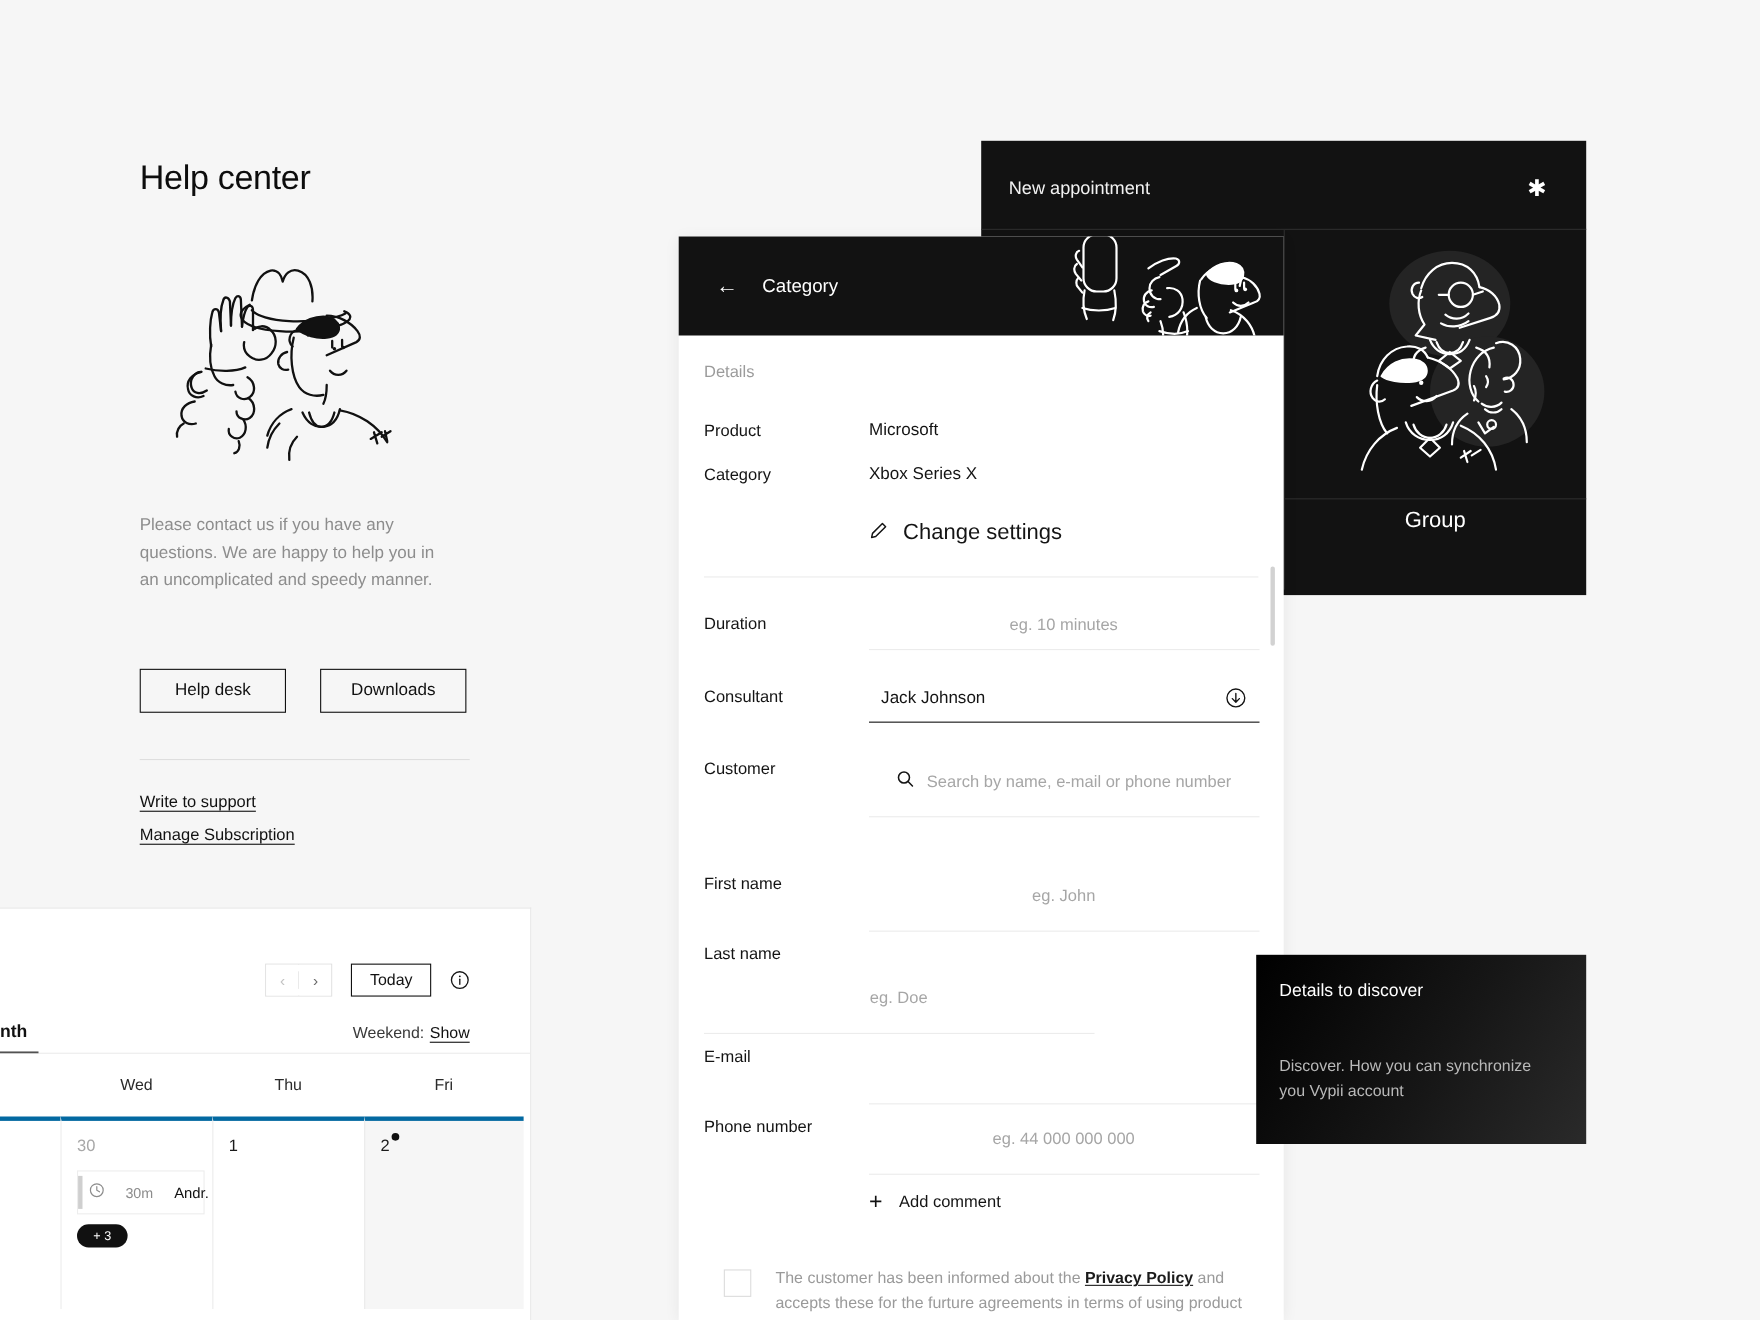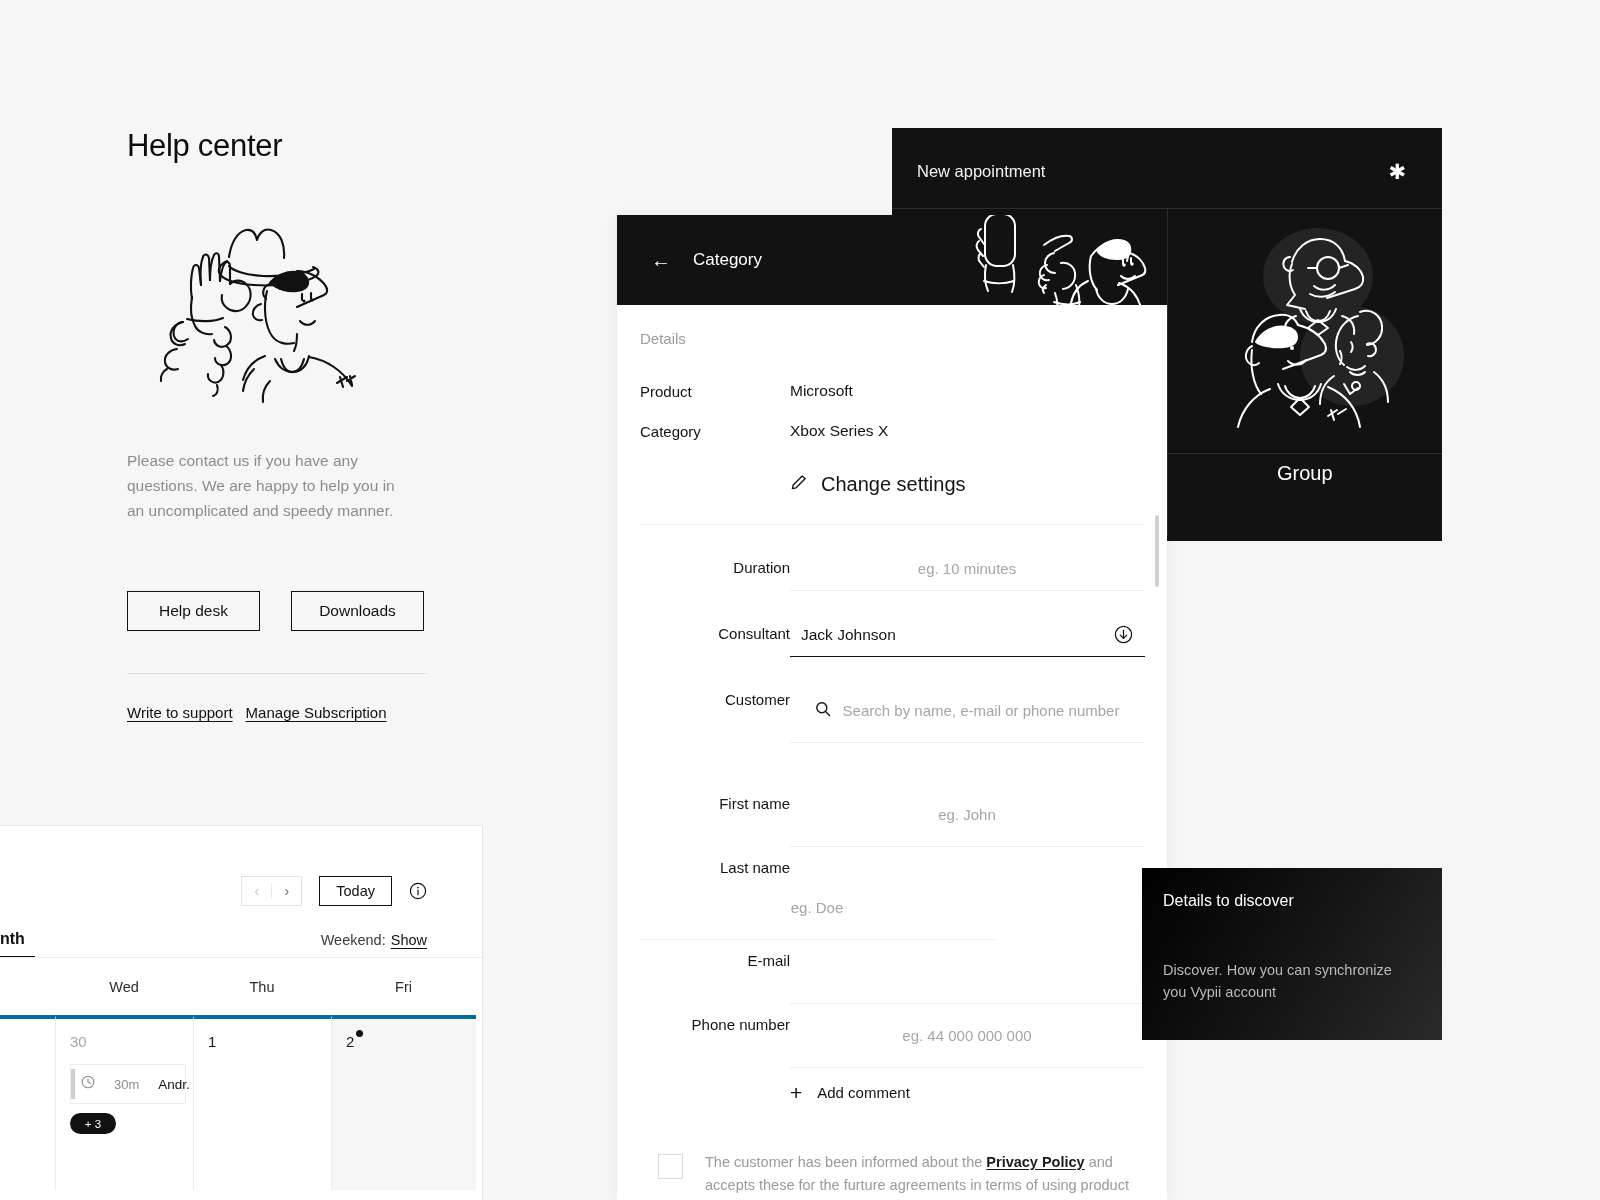--- a/index.html
+++ b/index.html
@@ -6,35 +6,35 @@
   html,body { width:1600px; height:1200px; overflow:hidden; }
   body {
     background:#f6f6f6;
     font-family:"Liberation Sans", sans-serif;
     color:#111;
     position:relative;
     -webkit-font-smoothing:antialiased;
   }
 
   
-  .help-center { position:absolute; left:127px; top:128px; width:340px; }
+  .help-center { position:absolute; left:127px; top:144px; width:340px; }
   .help-title { font-size:31px; font-weight:400; letter-spacing:-0.3px; color:#0d0d0d; }
   .help-illo { margin-top:45px; margin-left:30px; }
   .help-body {
     margin-top:40px; font-size:15.5px; line-height:25px; color:#8d8d8d;
     width:275px;
   }
   .help-btn-row { margin-top:32px; display:flex; gap:31px; }
   .outline-btn {
     border:1.5px solid #111; background:transparent; color:#111;
     font-family:inherit; font-size:15.5px; padding:0 10px;
     height:40px; min-width:133px; cursor:pointer; line-height:38px; text-align:center;margin-top:36px;
   }
   .help-divider { margin-top:42px; width:300px; height:1px; background:#dedede; }
-  .help-links { margin-top:30px; display:flex; gap:13px; }
+  .help-links { margin-top:30px; display:flex; flex-direction:column; gap:13px; }
   .help-link {
     font-size:15px; color:#111; text-decoration:underline;
     text-underline-offset:3px; cursor:pointer; width:max-content;
   }
 
   
   .calendar-panel {
     position:absolute; left:-90px; top:825px; width:573px; height:400px;
     background:#fff; border:1px solid #e6e6e6; border-left:none;
   }
@@ -155,21 +155,21 @@
 
   .change-settings {
     display:flex; align-items:center; gap:14px; margin:22px 0 0 173px;
     cursor:pointer; width:max-content;
   }
   .change-settings-label { font-size:20px; color:#141414; }
 
   .form-divider { margin:28px 23px 0 23px; height:1px; background:#ececec; }
 
   .field-row { display:flex; align-items:flex-start; padding-left:23px; margin-top:22px; }
-  .field-label { width:150px; font-size:15px; color:#141414; padding-top:12px; flex-shrink:0;text-align:right; }
+  .field-label { width:150px; font-size:15px; color:#141414; padding-top:12px; flex-shrink:0; }
   .field-ctrl { width:355px; position:relative; }
   .field-input {
     height:44px; border-bottom:1px solid #ececec; display:flex;
     align-items:center; gap:12px; padding:0 12px 0 11px;justify-content:center;
   }
   .field-input.active { border-bottom:1.5px solid #111; }
   .field-input.tall { height:64px; }
   .field-ph { font-size:15px; color:#a6a6a6; }
   .field-val { font-size:15.5px; color:#141414; }
   .field-trailing { margin-left:auto; display:flex; cursor:pointer; }

